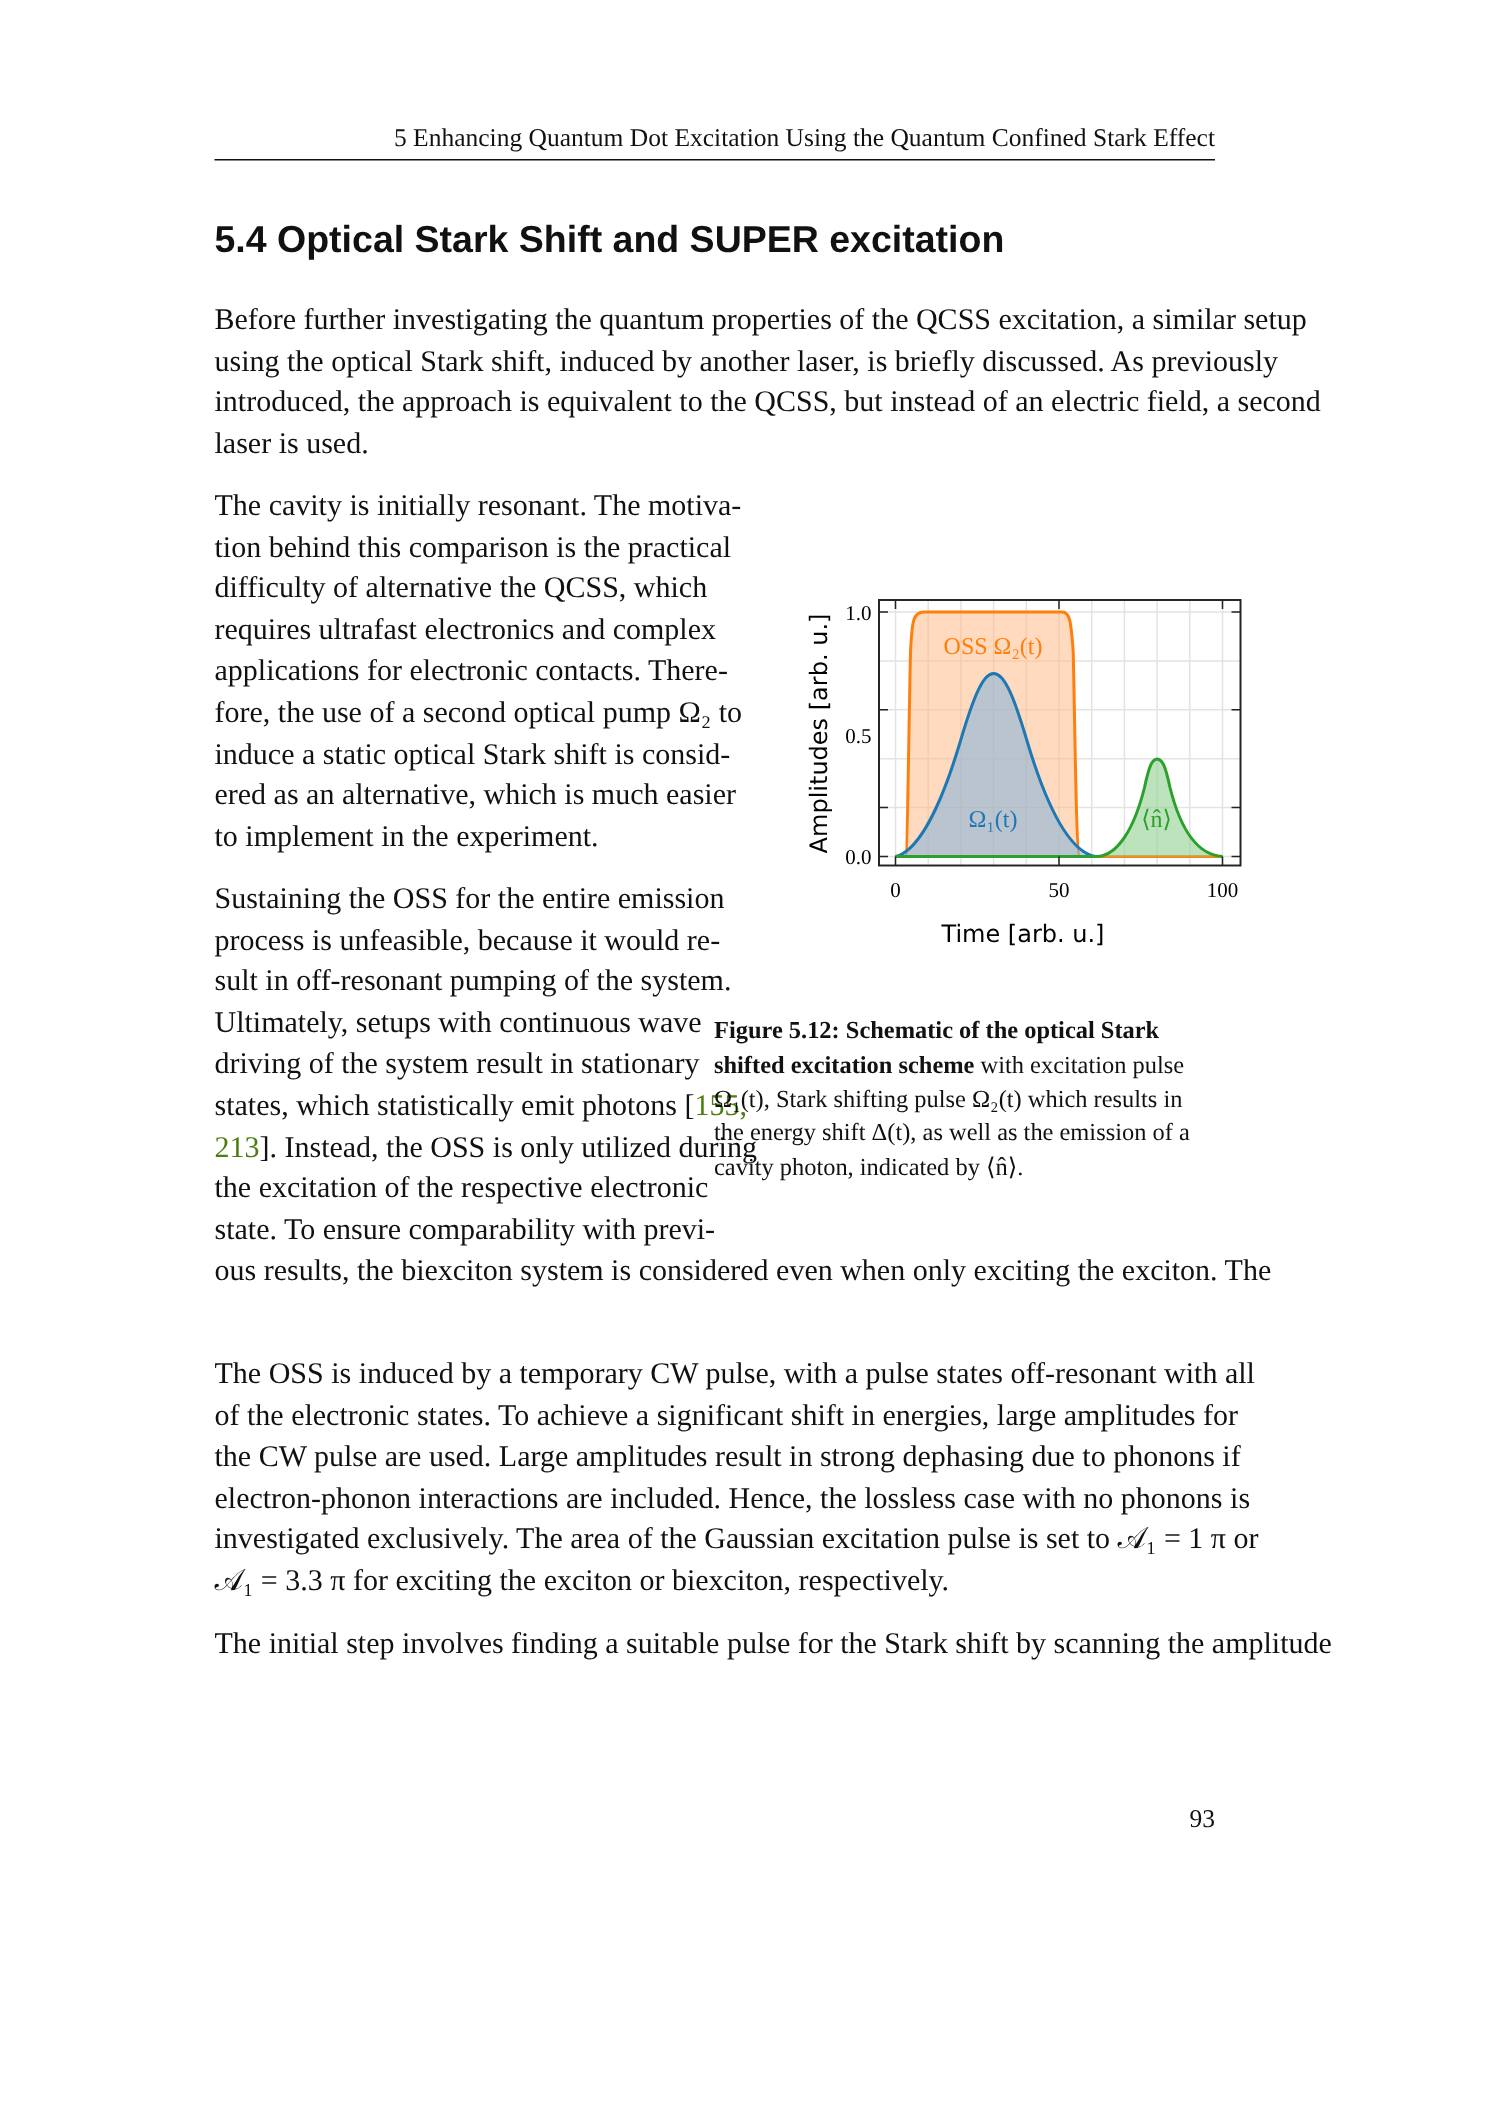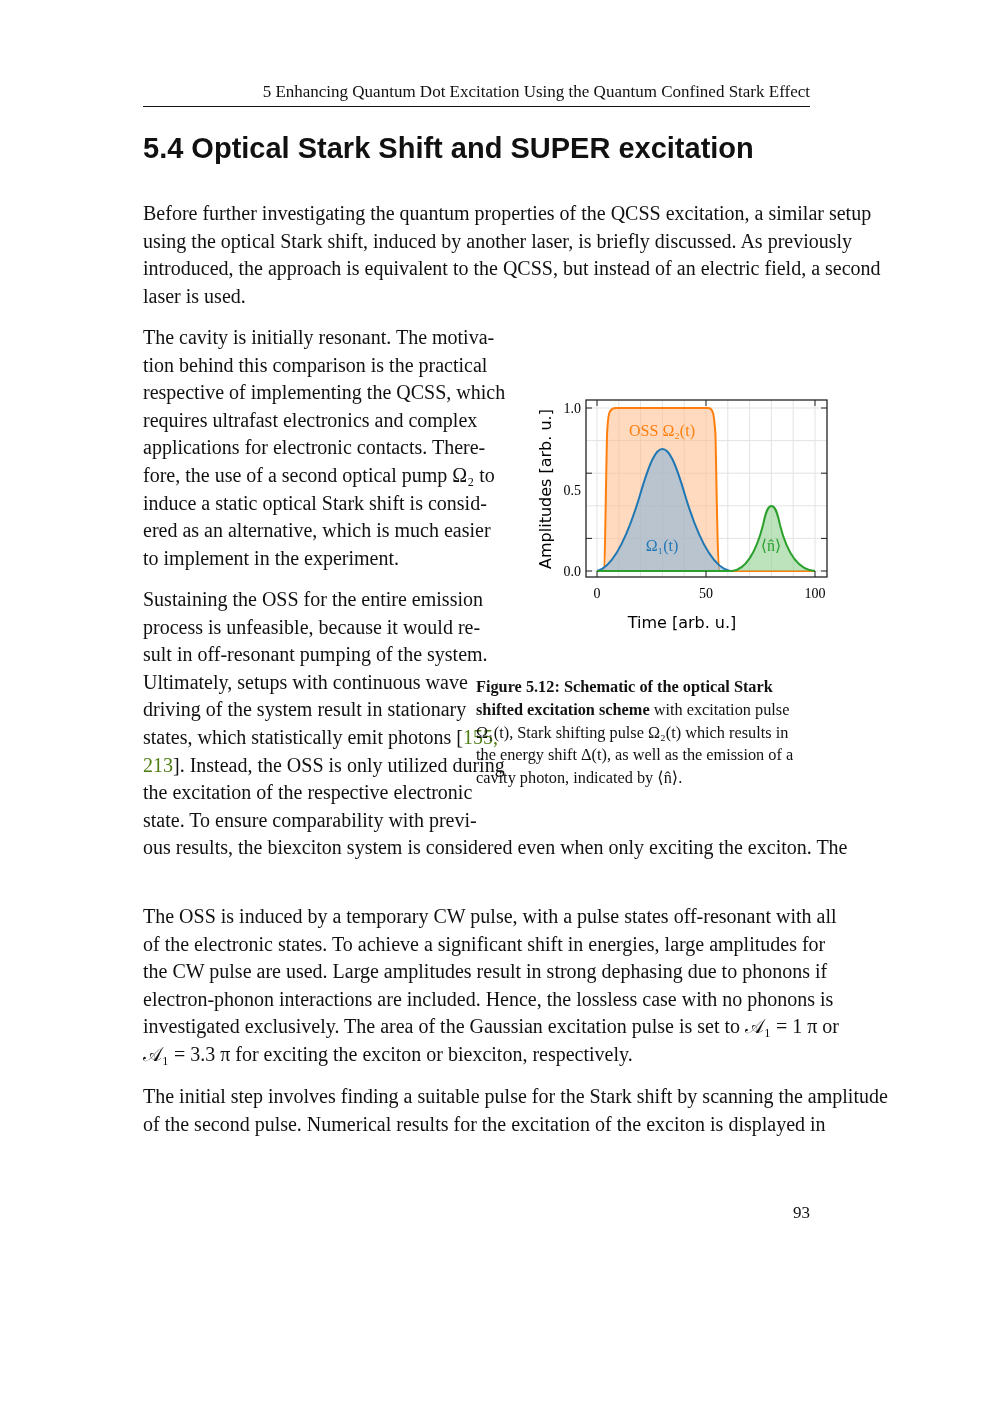--- a/index.html
+++ b/index.html
@@ -1,19 +1,19 @@
 <!DOCTYPE html>
 <html><head>
 <meta charset="utf-8">
 <style>
   html, body { margin:0; padding:0; background:#fff; }
   body { width:1000px; height:1414px; position:relative; font-family:"Liberation Serif","DejaVu Serif",serif; color:#111; }
   .runhead { position:absolute; left:143px; top:81px; width:667px; text-align:right; font-size:17px; line-height:22px; }
   .rule { position:absolute; left:143px; top:106px; width:667px; height:1px; background:#111; }
-  .h2 { position:absolute; left:143px; top:132px; font-family:"Liberation Sans","DejaVu Sans",sans-serif; font-weight:bold; font-size:29px; line-height:32px;text-align:center; }
+  .h2 { position:absolute; left:143px; top:144px; font-family:"Liberation Sans","DejaVu Sans",sans-serif; font-weight:bold; font-size:25px; line-height:32px;text-align:center; }
   .p { position:absolute; left:143px; width:667px; font-size:20px; line-height:27.6px; text-align:justify; }
   .col { width:318px; }
   .line { display:block; text-align:justify; text-align-last:justify; white-space:nowrap; }
   .line.last { text-align-last:left; }
   .ref { color:#4d7c0f; }
   .fig { position:absolute; left:490px; top:395px; width:310px; height:250px;margin-left:40px; }
   .cap { position:absolute; left:476px; top:676px; width:334px; font-size:16.3px; line-height:22.8px; }
   .cap b { font-weight:bold; }
   .pagenum { position:absolute; left:780px; top:1203px; width:30px; text-align:right; font-size:17px; }
   svg text { font-family:"Liberation Serif","DejaVu Serif",serif; }
@@ -29,21 +29,21 @@
 <div class="p" style="top:200px;">
   <span class="line">Before further investigating the quantum properties of the QCSS excitation, a similar setup</span>
   <span class="line">using the optical Stark shift, induced by another laser, is briefly discussed. As previously</span>
   <span class="line">introduced, the approach is equivalent to the QCSS, but instead of an electric field, a second</span>
   <span class="line last">laser is used.</span>
 </div>
 
 <div class="p col" style="top:324px;">
   <span class="line">The cavity is initially resonant. The motiva-</span>
   <span class="line">tion behind this comparison is the practical</span>
-  <span class="line">respective of implementing the QCSS, which</span>
+  <span class="line">difficulty of alternative the QCSS, which</span>
   <span class="line">requires ultrafast electronics and complex</span>
   <span class="line">applications for electronic contacts. There-</span>
   <span class="line">fore, the use of a second optical pump Ω₂ to</span>
   <span class="line">induce a static optical Stark shift is consid-</span>
   <span class="line">ered as an alternative, which is much easier</span>
   <span class="line last">to implement in the experiment.</span>
 </div>
 
 <div class="p col" style="top:586px;">
   <span class="line">Sustaining the OSS for the entire emission</span>
@@ -64,21 +64,20 @@
   <span class="line">The OSS is induced by a temporary CW pulse, with a pulse states off-resonant with all</span>
   <span class="line">of the electronic states. To achieve a significant shift in energies, large amplitudes for</span>
   <span class="line">the CW pulse are used. Large amplitudes result in strong dephasing due to phonons if</span>
   <span class="line">electron-phonon interactions are included. Hence, the lossless case with no phonons is</span>
   <span class="line">investigated exclusively. The area of the Gaussian excitation pulse is set to 𝒜₁ = 1 π or</span>
   <span class="line last">𝒜₁ = 3.3 π for exciting the exciton or biexciton, respectively.</span>
 </div>
 
 <div class="p" style="top:1083px;">
   <span class="line">The initial step involves finding a suitable pulse for the Stark shift by scanning the amplitude</span>
-  <span class="line">of the second pulse. Numerical results for the excitation of the exciton is displayed in</span>
 </div>
 
 <div class="fig">
   <svg width="310" height="250" viewBox="0 0 310 250" xmlns="http://www.w3.org/2000/svg">
     <defs>
       <clipPath id="plotclip">
           <rect x="56" y="5" width="241" height="177"></rect>
         </clipPath>
     </defs>
 

